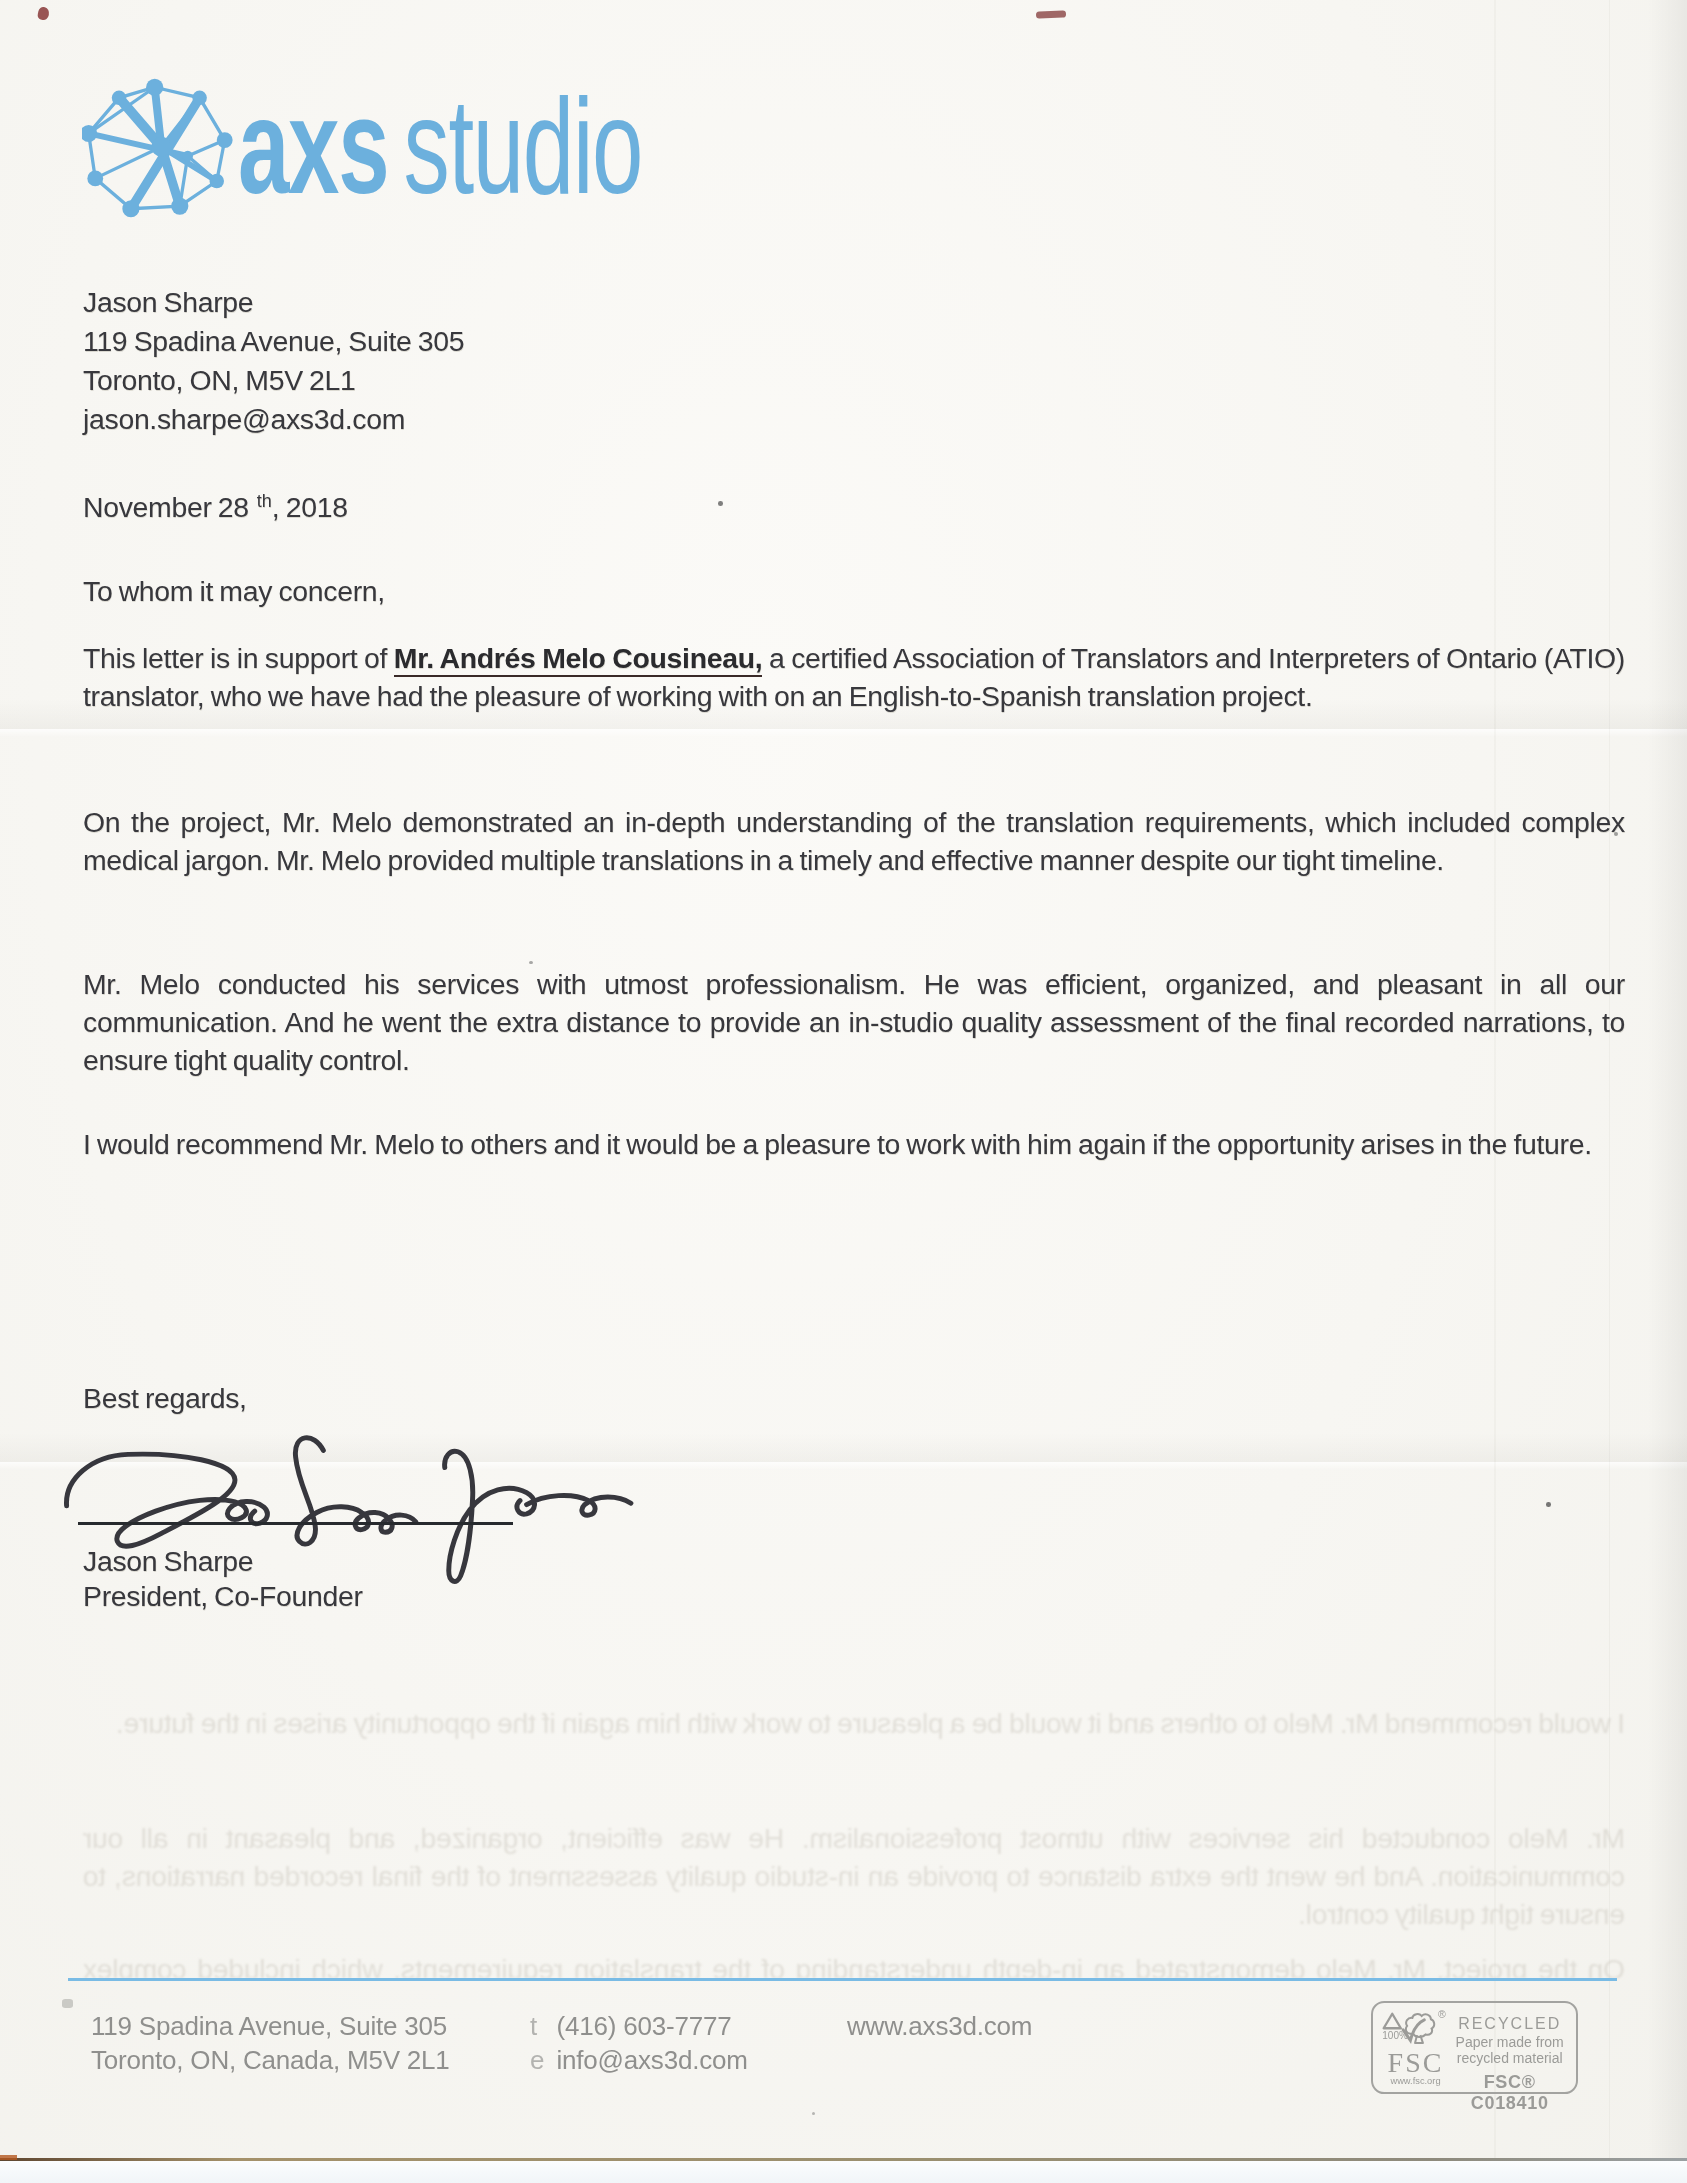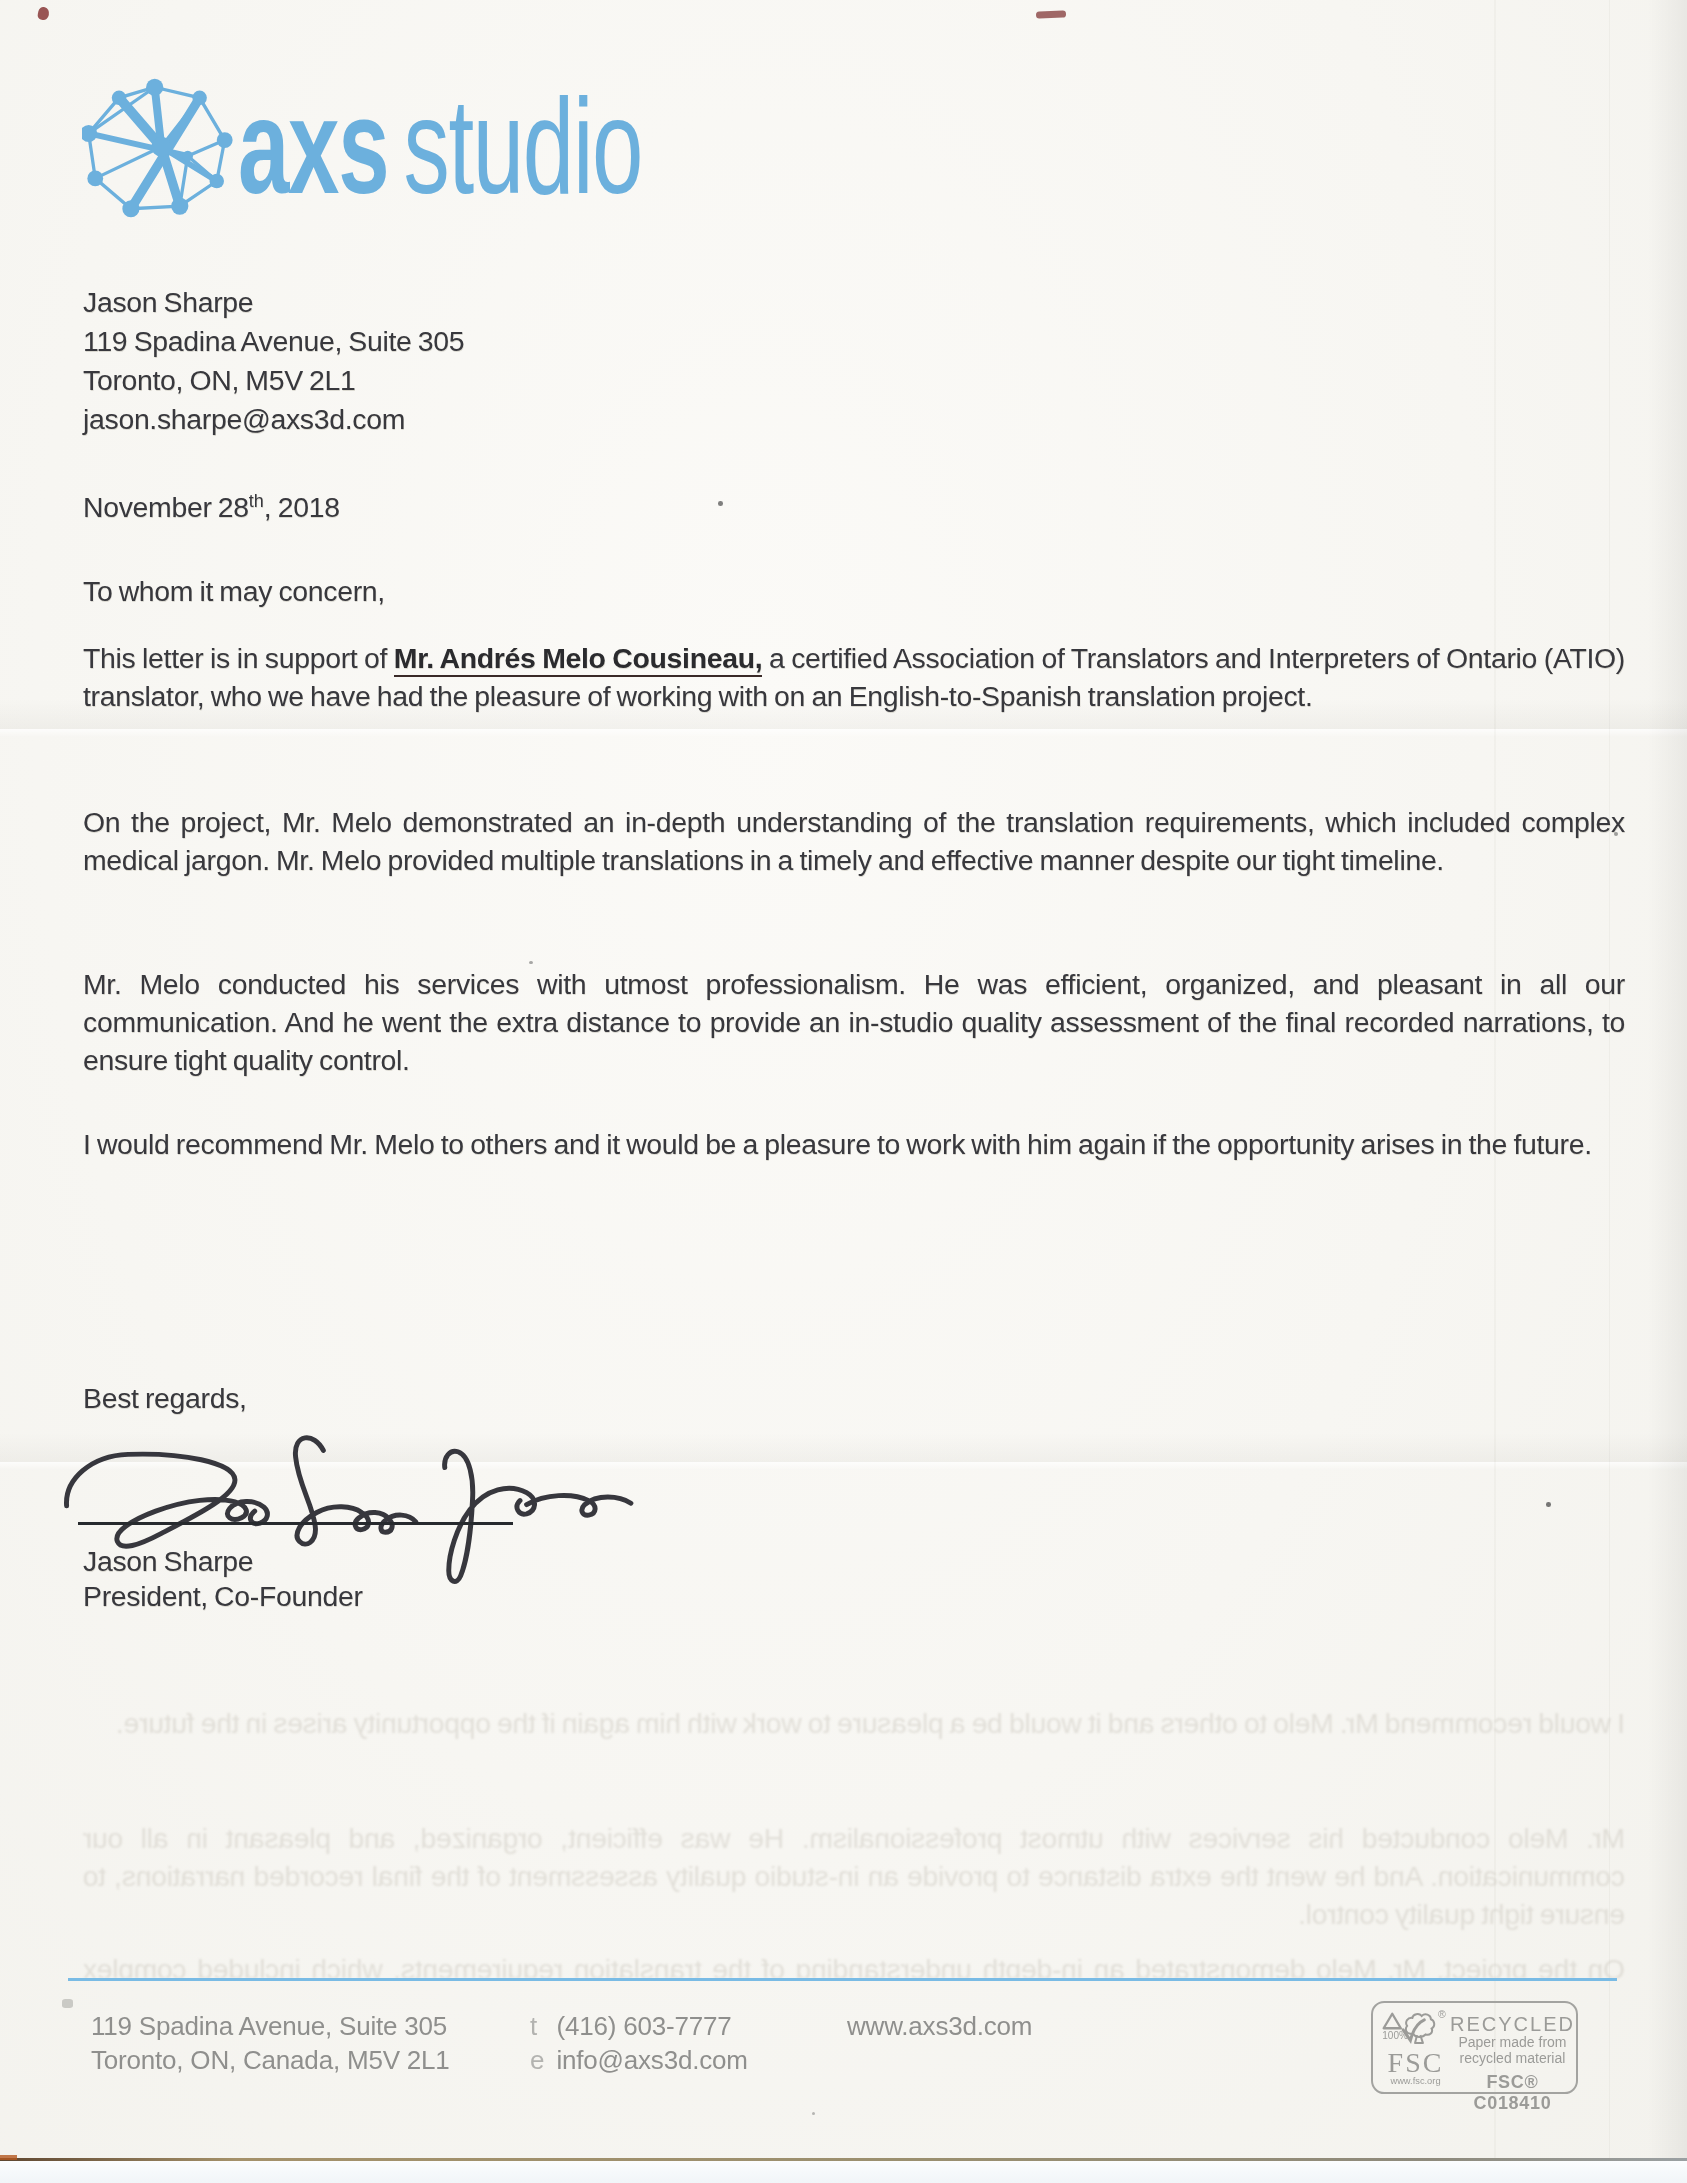--- a/index.html
+++ b/index.html
@@ -44,21 +44,21 @@
   .logo-text .bold{font-weight:700;margin-right:22.5px;}
   .logo-text .light{font-weight:300;}
   
   .tb{position:absolute;left:83px;font-size:28.4px;line-height:38px;
     letter-spacing:-0.3px;word-spacing:-1.3px;color:#38383d;
     text-shadow:0.4px 0.5px 0.5px rgba(70,60,30,0.16);}
   .para{width:1542px;text-align:justify;line-height:38px;}
   .addr{top:283px;}
   .addr div{height:39px;}
   .dateline{top:488px;white-space:nowrap;}
-  .sup{font-size:18px;position:relative;top:-10px;letter-spacing:0;}
+  .sup{font-size:18px;position:relative;top:-10px;letter-spacing:0;margin-left:8px;}
   .salutation{top:572px;white-space:nowrap;}
   .p1{top:639px;}
   .p1 .vip{font-weight:700;color:#2b2b2e;border-bottom:2.6px solid #3a2a28;padding-bottom:1.3px;}
   .p2{top:803px;}
   .p3{top:965px;}
   .p4{top:1125px;}
   .p5{top:1248px;white-space:nowrap;}
   .closing{top:1331px;white-space:nowrap;margin-top:48px;}
   
   .sig-svg{position:absolute;left:56px;top:1428px;}
@@ -85,21 +85,21 @@
     color:#9b9b98;display:flex;padding:6.6px 6.6px 5.3px 8px;}
   .fsc-left{width:69px;display:flex;flex-direction:column;align-items:center;}
   .fsc-icons{position:relative;width:69px;height:42px;}
   .fsc-recycle{position:absolute;left:0px;top:1.3px;}
   .fsc-pct{position:absolute;left:1.3px;top:20px;font-size:10px;letter-spacing:0;}
   .fsc-tree{position:absolute;left:20px;top:0px;}
   .fsc-reg{position:absolute;left:57px;top:-1.3px;font-size:10.6px;}
   .fsc-word{font-family:"Liberation Serif","DejaVu Serif",serif;font-size:28px;line-height:26.5px;letter-spacing:2px;margin-top:1.3px;}
   .fsc-url{font-size:9.3px;line-height:10.6px;letter-spacing:0;}
   .fsc-right{flex:1;text-align:center;padding-top:4px;}
-  .fsc-title{font-size:20px;letter-spacing:2px;line-height:20px;}
+  .fsc-title{font-size:16px;letter-spacing:2px;line-height:20px;}
   .fsc-sub{font-size:14px;line-height:16px;letter-spacing:0;}
   .fsc-code{font-size:18px;font-weight:600;letter-spacing:0.7px;margin-top:6px;}
 </style>
 </head>
 <body>
 
 <div class="page" style="--logo-blue: #6cb0dd; --rule-blue: #79bbe5; --footer-gray: #8f8f8d;">
 
   <div class="fold-band fold1"></div>
   <div class="fold-band fold1b"></div>

